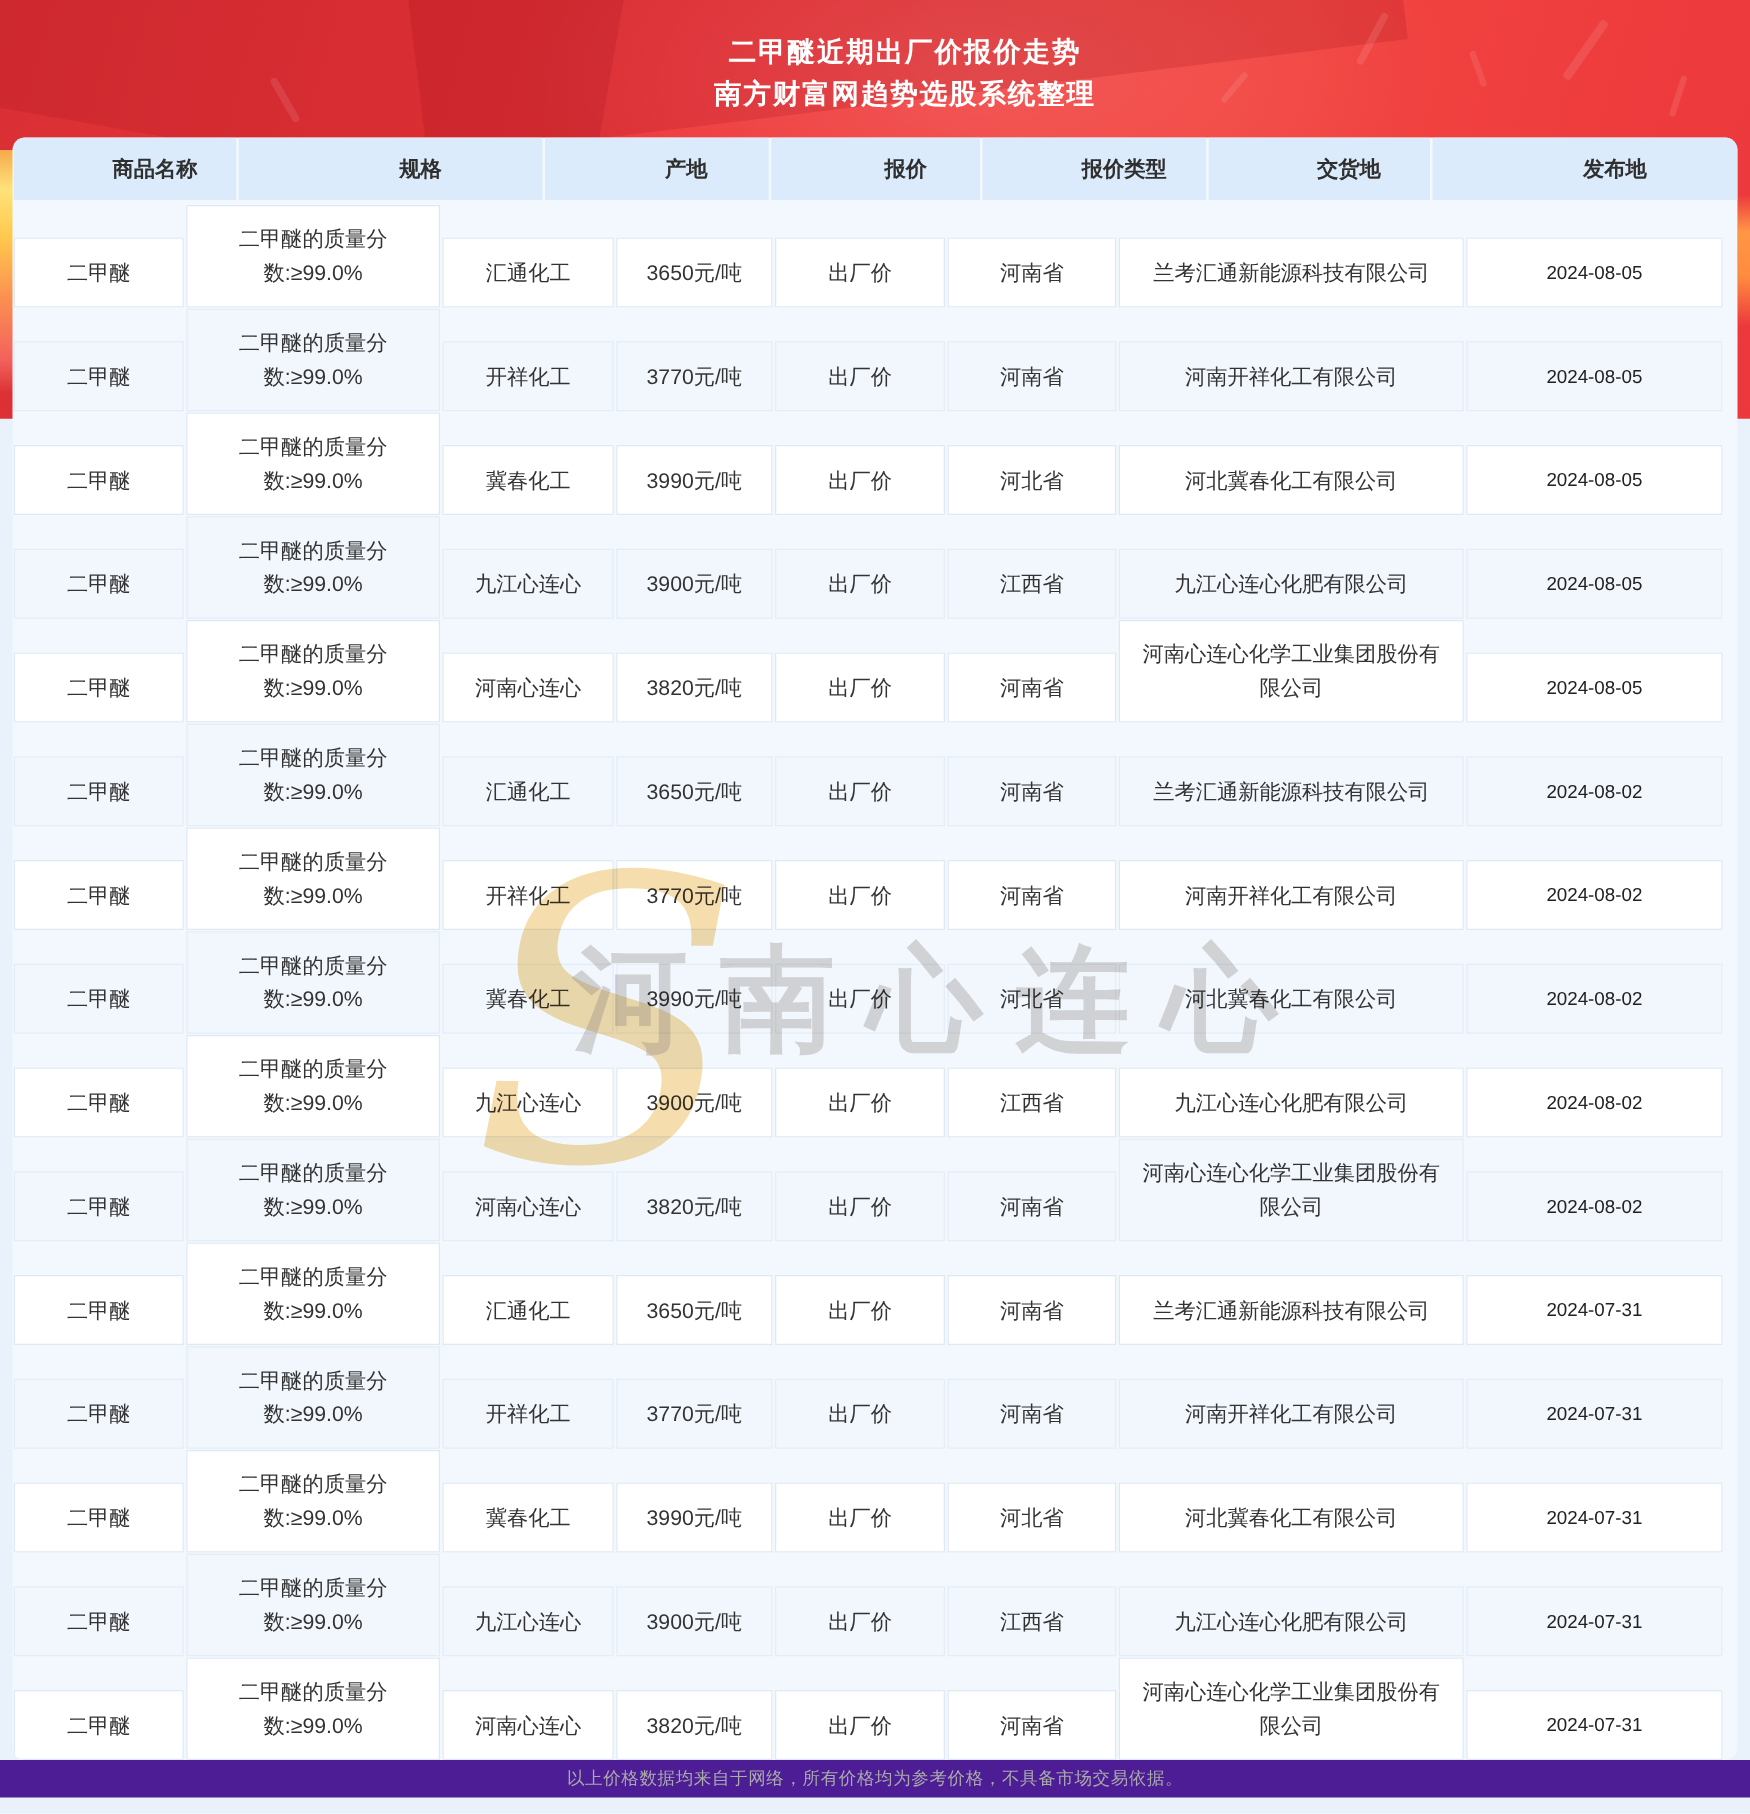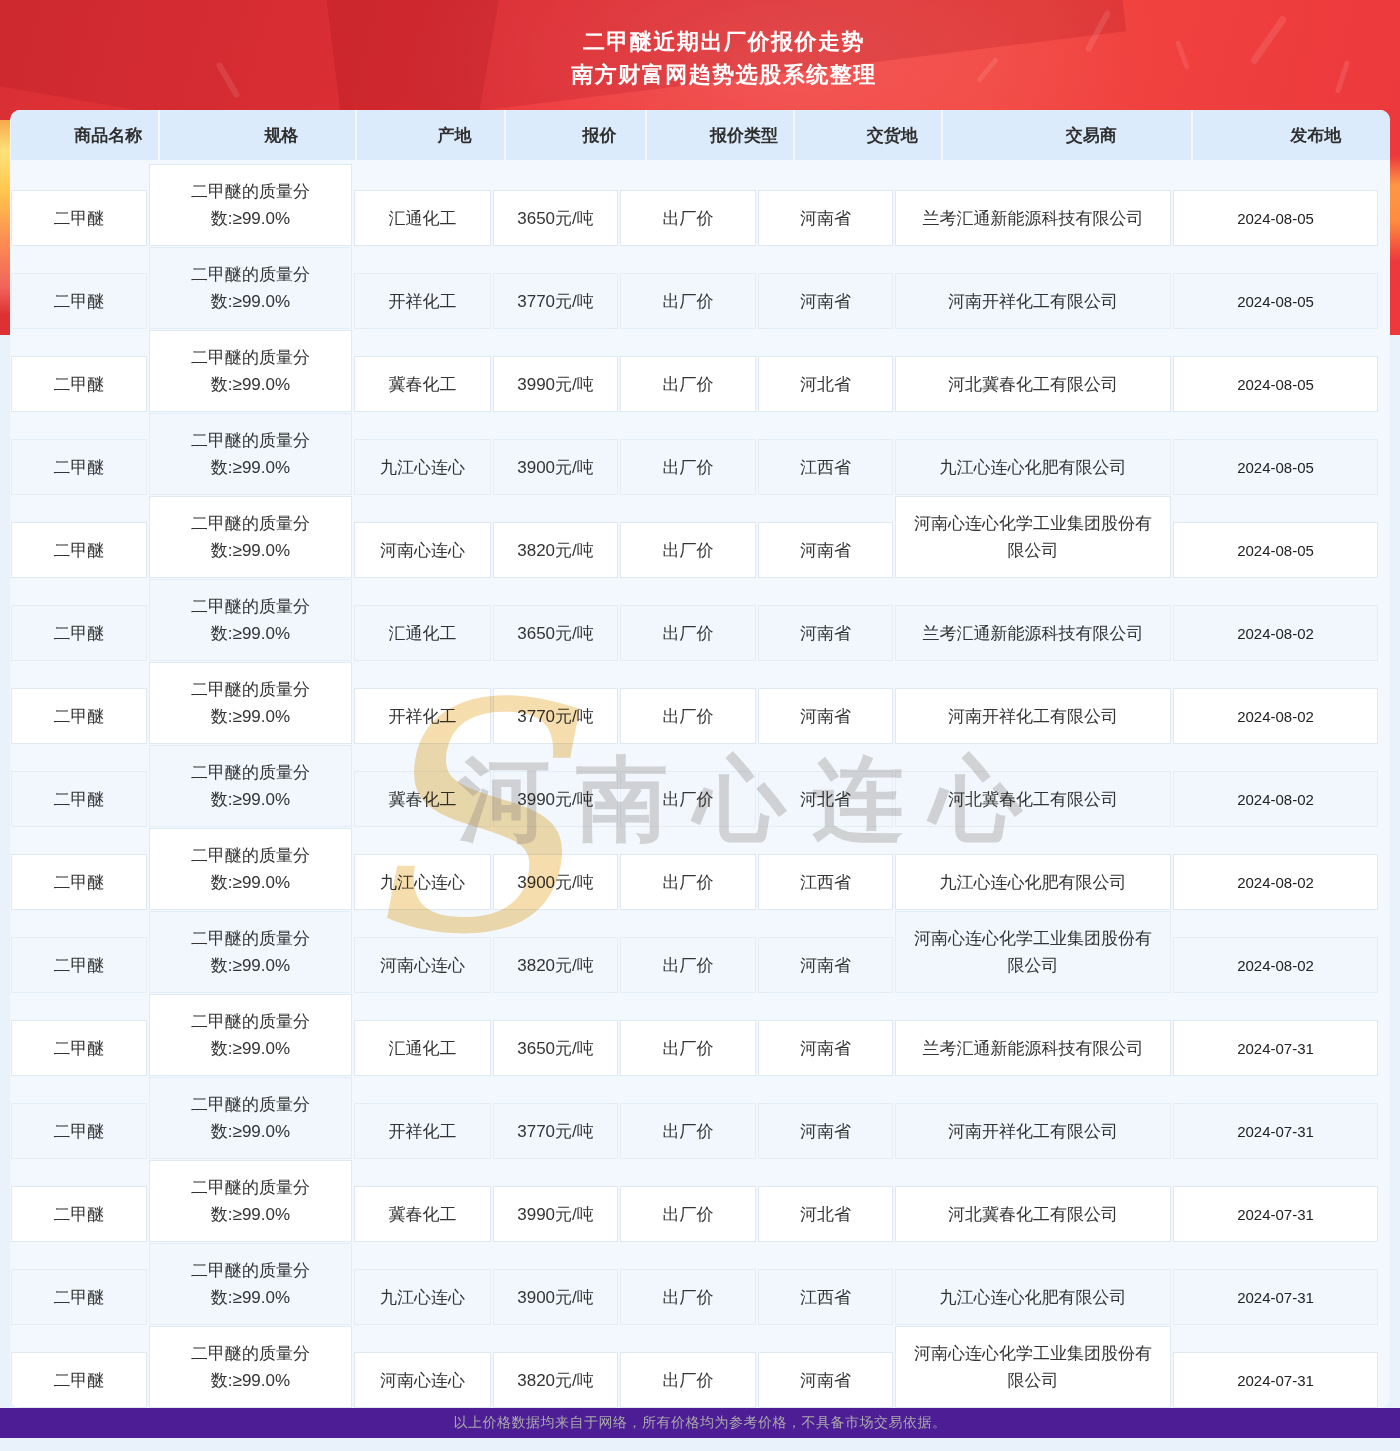--- a/index.html
+++ b/index.html
@@ -104,21 +104,20 @@
 <div class="edge-right"></div>
 
 <div class="table-wrap">
   <div class="header-row" id="header-row">
       <div class="hcell c1">商品名称</div>
       <div class="hcell c2">规格</div>
       <div class="hcell c3">产地</div>
       <div class="hcell c4">报价</div>
       <div class="hcell c5">报价类型</div>
       <div class="hcell c6">交货地</div>
-      <div class="hcell c7">交易商</div>
       <div class="hcell c8">发布地</div>
     </div>
   <div id="table-body">
       <div class="trow">
     <div class="cell c1 f-product">
           <span class="cin">二甲醚</span>
         </div>
     <div class="cell c2 f-spec tall">
           <span class="cin">二甲醚的质量分数:≥99.0%</span>
         </div>

